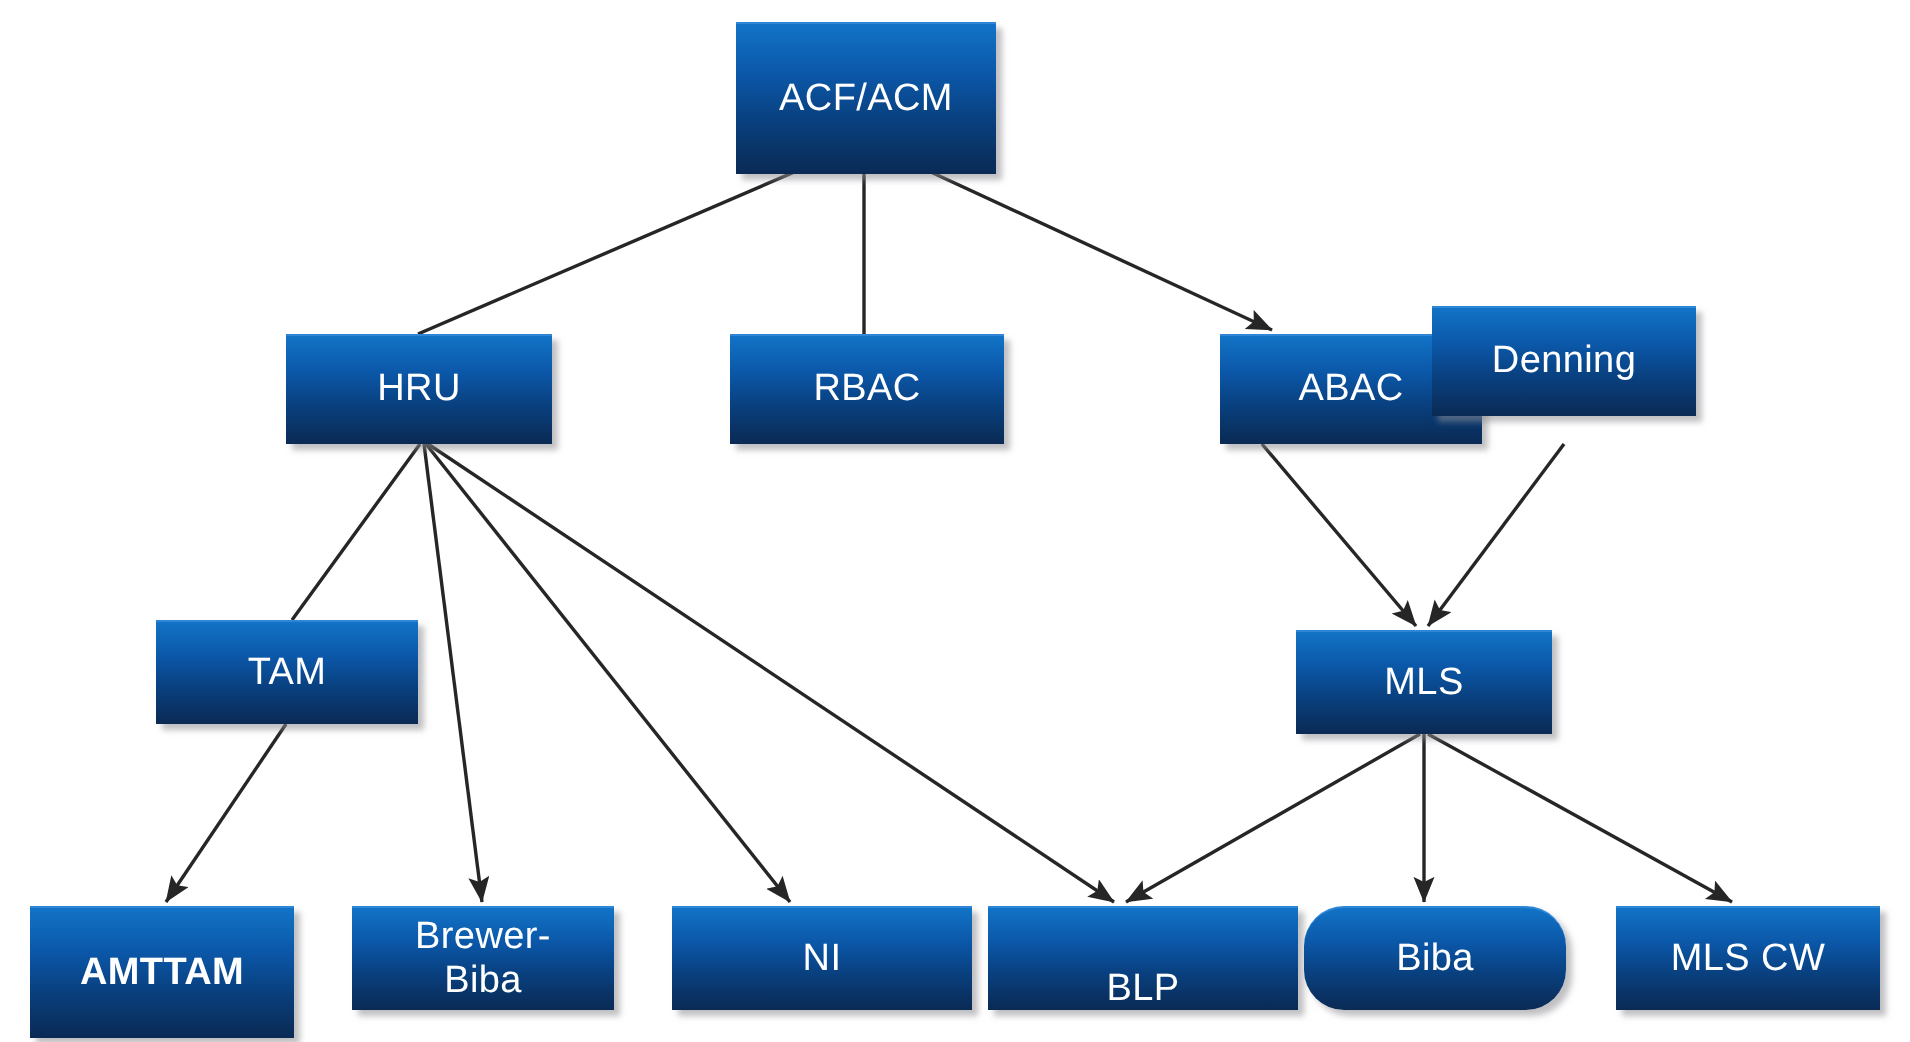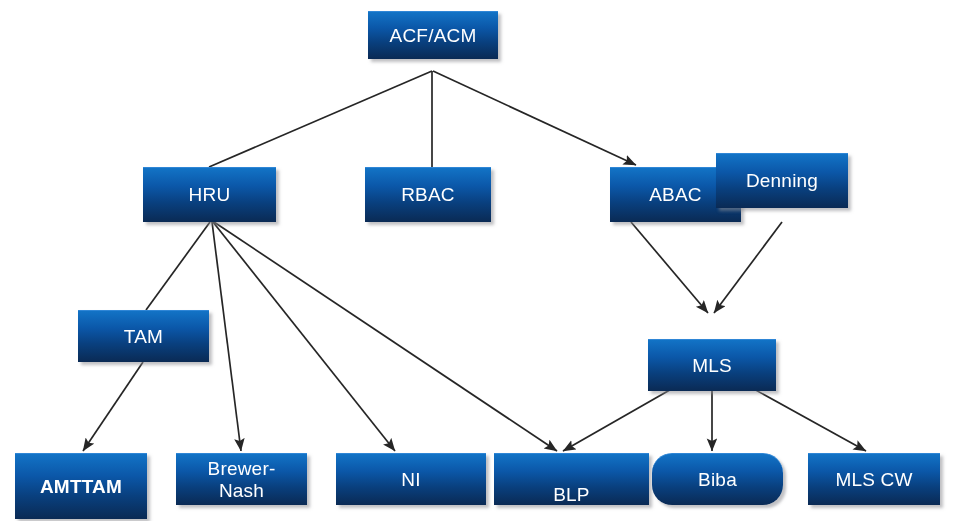--- a/index.html
+++ b/index.html
@@ -74,47 +74,47 @@
         <line x1="143" y1="362" x2="83" y2="451" stroke="#262626" stroke-width="1.7" marker-end="url(#arrowhead)"></line>
         <line x1="631" y1="222" x2="708" y2="313" stroke="#262626" stroke-width="1.7" marker-end="url(#arrowhead)"></line>
         <line x1="782" y1="222" x2="714" y2="313" stroke="#262626" stroke-width="1.7" marker-end="url(#arrowhead)"></line>
         <line x1="710" y1="367" x2="563" y2="451" stroke="#262626" stroke-width="1.7" marker-end="url(#arrowhead)"></line>
         <line x1="712" y1="367" x2="712" y2="451" stroke="#262626" stroke-width="1.7" marker-end="url(#arrowhead)"></line>
         <line x1="714" y1="367" x2="866" y2="451" stroke="#262626" stroke-width="1.7" marker-end="url(#arrowhead)"></line>
       </g>
   </svg>
 
   <div id="nodes-group">
-      <div class="node" style="left: 368px; top: 11px; width: 130px; height: 48px;">
+      <div class="node" style="left: 368px; top: 11px; width: 130px; height: 76px;">
         <span class="node-label">ACF/ACM</span>
       </div>
       <div class="node" style="left: 143px; top: 167px; width: 133px; height: 55px; justify-content: center;">
         <span class="node-label">HRU</span>
       </div>
-      <div class="node" style="left: 365px; top: 167px; width: 126px; height: 55px;">
+      <div class="node" style="left: 365px; top: 167px; width: 137px; height: 55px;">
         <span class="node-label">RBAC</span>
       </div>
       <div class="node" style="left: 566px; top: 167px; width: 131px; height: 55px; margin-left: 44px;">
         <span class="node-label">ABAC</span>
       </div>
       <div class="node" style="left: 716px; top: 153px; width: 132px; height: 55px;">
         <span class="node-label">Denning</span>
       </div>
       <div class="node" style="left: 78px; top: 310px; width: 131px; height: 52px;">
         <span class="node-label">TAM</span>
       </div>
-      <div class="node" style="left: 648px; top: 315px; width: 128px; height: 52px; margin-top: 24px;">
+      <div class="node" style="left: 648px; top: 315px; width: 128px; height: 52px;">
         <span class="node-label">MLS</span>
       </div>
       <div class="node" style="left: 15px; top: 453px; width: 132px; height: 66px; font-weight: bold;">
         <span class="node-label">AMTTAM</span>
       </div>
       <div class="node" style="left: 176px; top: 453px; width: 131px; height: 52px;">
         <span class="node-label">Brewer-
-Nash</span>
+Biba</span>
       </div>
       <div class="node" style="left: 336px; top: 453px; width: 150px; height: 52px;">
         <span class="node-label">NI</span>
       </div>
       <div class="node" style="left: 494px; top: 453px; width: 155px; height: 52px; align-items: flex-end;">
         <span class="node-label">BLP</span>
       </div>
       <div class="node" style="left: 652px; top: 453px; width: 131px; height: 52px; border-radius: 20px;">
         <span class="node-label">Biba</span>
       </div>

